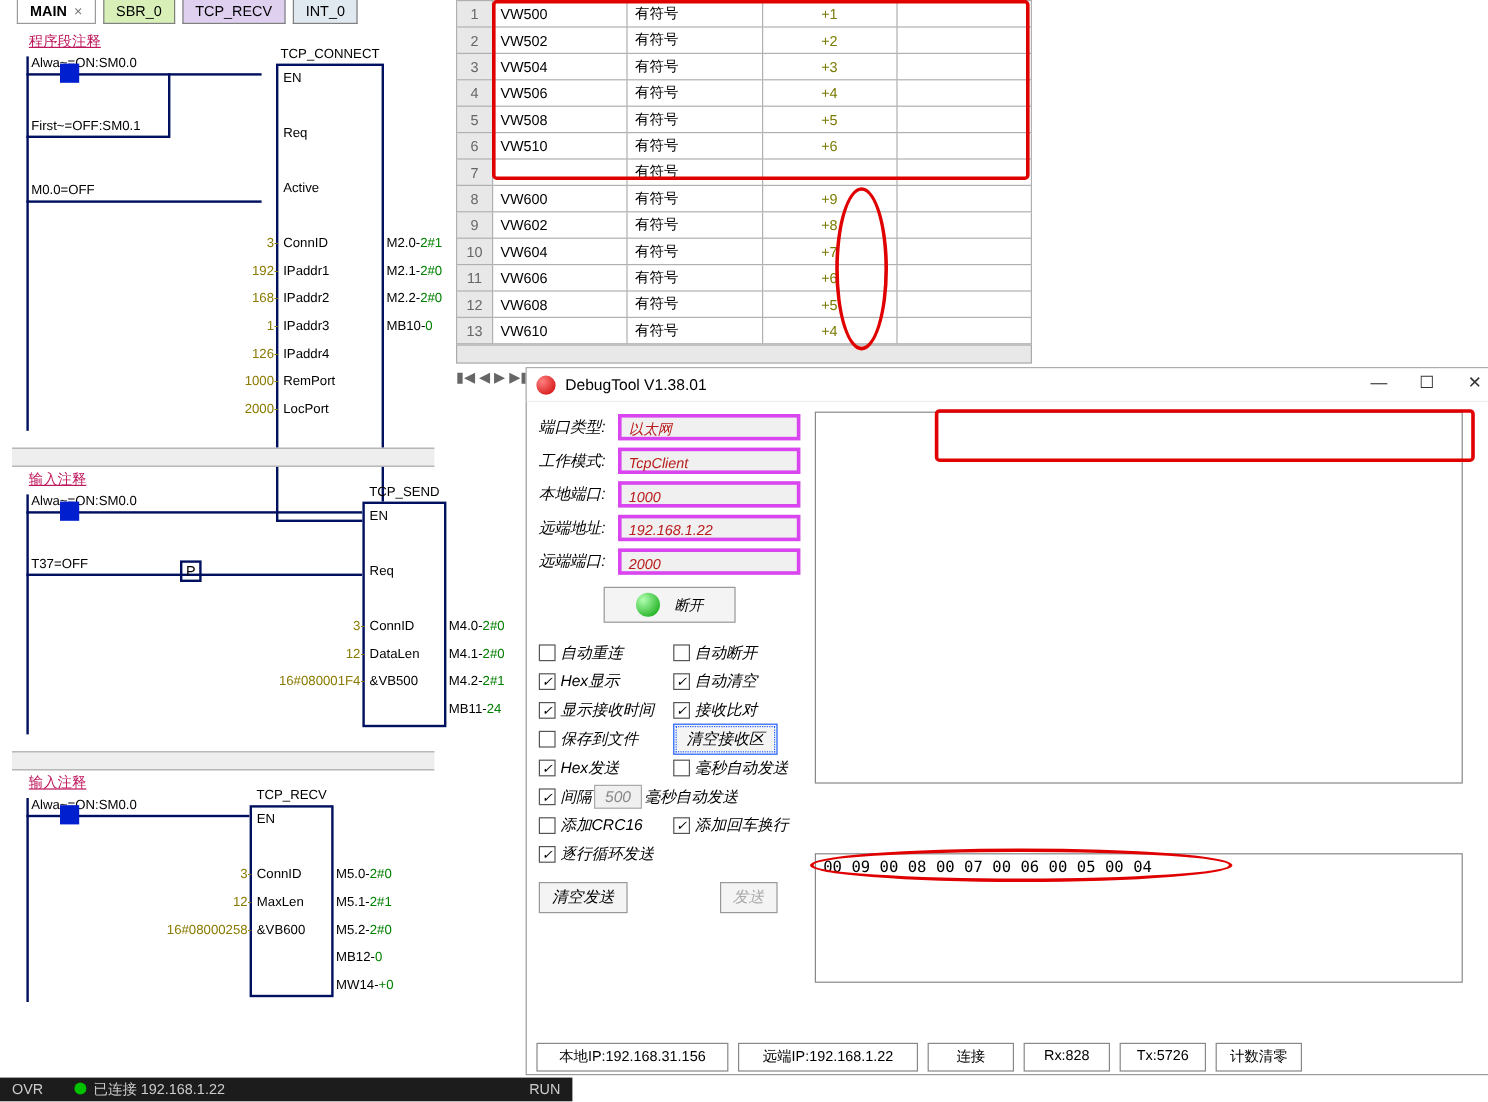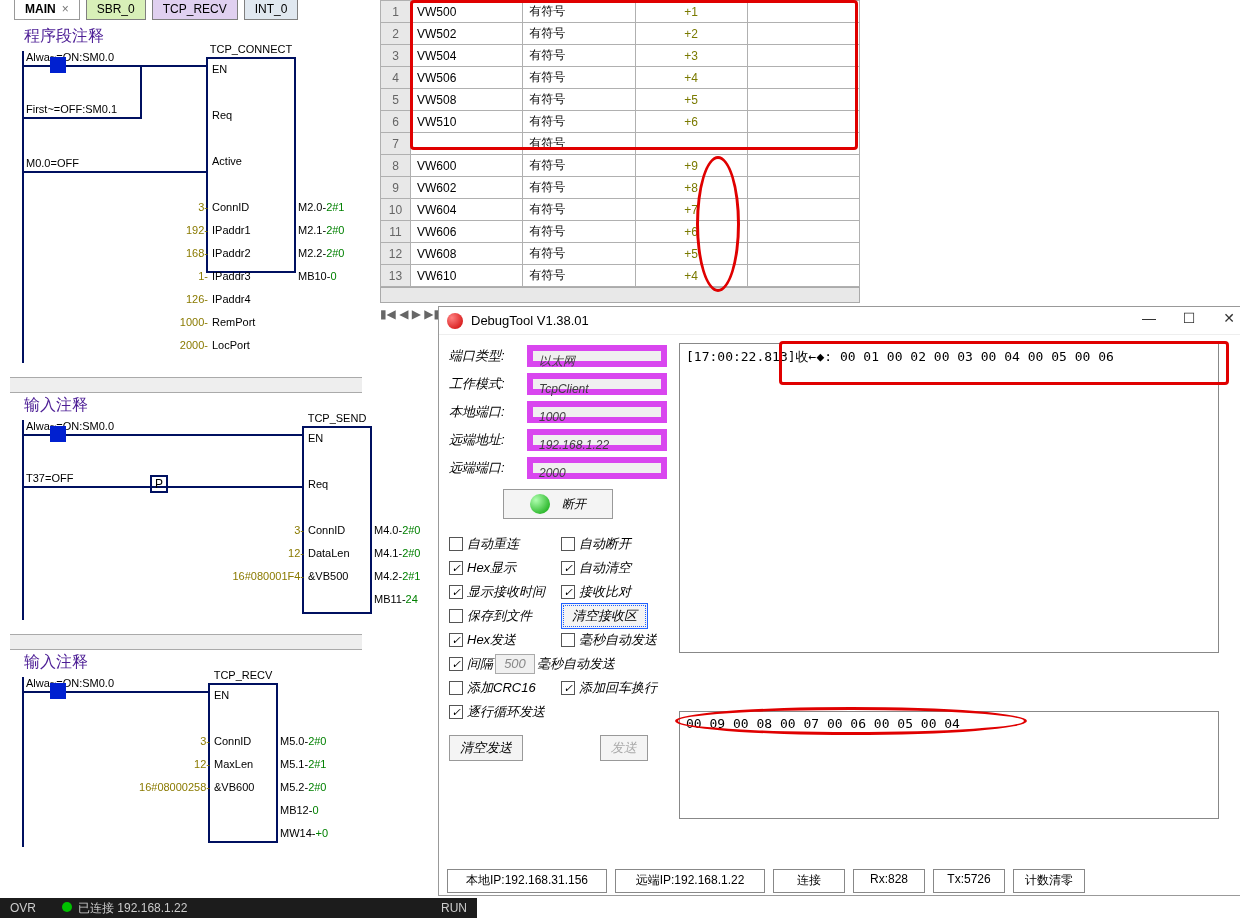--- a/index.html
+++ b/index.html
@@ -7,21 +7,21 @@
 
   
   .tabs { position: absolute; top: 0; left: 14px; height: 20px; display: flex; gap: 6px; }
   .tab { height: 20px; line-height: 18px; padding: 0 10px; border: 1px solid #808080; border-top: none; background: #eee; font-size: 12px; }
   .tab.active { background: #fff; font-weight: bold; border-color: #999; }
   .tab.sbr { background: #d8f0b8; } .tab.tcp { background: #e0d0f0; } .tab.int0 { background: #e0e8f0; }
   .tab-close { color: #777; margin-left: 6px; font-weight: normal; }
 
   
   .ladder-pane { position: absolute; left: 10px; top: 24px; width: 352px; }
-  .seg-comment { color: #4c1d95; font-size: 16px; margin: 2px 0 4px 14px; }
+  .seg-comment { color: #be185d; font-size: 12px; margin: 2px 0 4px 14px; text-decoration: underline; }
   .ladder-block { position: relative; margin-bottom: 14px; }
   .contact-lbl { position: absolute; top: -2px; left: 28px; font-size: 11px; }
   .contact-box { position: absolute; top: 4px; left: 44px; width: 16px; height: 16px; background: #0020d0; }
   .fblock { position: absolute; border: 2px solid #001060; background: #fff; }
   .fblock-title { position: absolute; top: -16px; left: 0; right: 0; text-align: center; font-size: 11px; color: #000; }
   .fport { position: absolute; font-size: 11px; }
   .fport.left { left: 4px; text-align: left; }
   .pnum { color: #8a7a00; position: absolute; right: 100%; padding-right: 4px; white-space: nowrap; font-size: 11px; }
   .pout { position: absolute; left: 100%; padding-left: 4px; font-size: 11px; white-space: nowrap; }
   .pout .g { color: #008000; }
@@ -41,21 +41,21 @@
   
   .debugtool { position: absolute; left: 438px; top: 306px; width: 820px; height: 590px; border: 1px solid #999; background: #fff; }
   .dt-title { height: 28px; display: flex; align-items: center; padding: 0 8px; background: #fff; border-bottom: 1px solid #eee; }
   .dt-title .ico { width: 16px; height: 16px; border-radius: 50%; background: radial-gradient(circle at 30% 30%, #ff8080, #cc0000); margin-right: 8px; }
   .dt-title .ttl { flex: 1; font-size: 13px; }
   .dt-title .winbtn { width: 40px; height: 22px; text-align: center; font-size: 14px; color: #333; }
   .dt-body { padding: 8px 10px; font-style: italic; }
   .dt-left { float: left; width: 218px; }
   .frow { display: flex; align-items: center; height: 26px; margin-bottom: 2px; }
   .frow .lbl { width: 66px; color: #000; font-size: 13px; }
-  .frow .fld { flex: 1; height: 22px; border: 6px solid #d946ef; background: #f0f0f0; color: #404040; padding: 0 6px; line-height: 20px; font-size: 12px; margin-left: 12px; }
+  .frow .fld { flex: 1; height: 22px; border: 3px solid #d946ef; background: #f0f0f0; color: #b91c1c; padding: 0 6px; line-height: 20px; font-size: 12px; }
   .btn-disconnect { display: flex; align-items: center; justify-content: center; width: 110px; height: 30px; margin: 8px auto 4px; border: 1px solid #999; background: #f4f4f4; }
   .sphere { width: 20px; height: 20px; border-radius: 50%; background: radial-gradient(circle at 30% 30%,#b0ffb0,#00a000); margin-right: 12px; }
 
   .checks { margin-top: 14px; display: grid; grid-template-columns: 1fr 1fr; gap: 2px 6px; font-size: 13px; }
   .chk { display: flex; align-items: center; height: 22px; }
   .chk .cb { width: 14px; height: 14px; border: 1px solid #555; margin-right: 4px; display: inline-flex; align-items: center; justify-content: center; font-size: 11px; }
   .btn { border: 1px solid #999; background: #f4f4f4; padding: 3px 10px; font-size: 13px; display: inline-block; }
   .btn.hl { border: 1px solid #2060ff; outline: 1px dotted #2060ff; outline-offset: -3px; }
   .btn.dis { color: #aaa; }
 
@@ -93,21 +93,21 @@
       <div class="contact-lbl" style="left:16px;top:0;">Alwa~=ON:SM0.0</div>
       <div class="contact-box" style="left:40px;top:6px;"></div>
 
       <div style="position:absolute;left:12px;top:66px;width:118px;height:2px;background:#001060;"></div>
       <div style="position:absolute;left:130px;top:14px;width:2px;height:54px;background:#001060;"></div>
       <div class="contact-lbl" style="left:16px;top:52px;">First~=OFF:SM0.1</div>
 
       <div style="position:absolute;left:12px;top:120px;width:196px;height:2px;background:#001060;"></div>
       <div class="contact-lbl" style="left:16px;top:106px;">M0.0=OFF</div>
 
-      <div class="fblock" style="left:196px;top:6px;width:90px;height:216px;">
+      <div class="fblock" style="left:220px;top:6px;width:90px;height:382px;">
         <div class="fblock-title">TCP_CONNECT</div>
         <div id="fb1-ports">
             <div class="fport left" style="top: 4px;">EN</div>
             <div class="fport left" style="top: 50px;">Req</div>
             <div class="fport left" style="top: 96px;">Active</div>
             <div class="fport left" style="top: 142px;">ConnID<span class="pnum">3-</span></div>
             <div class="pout" style="top: 142px; position: absolute;">M2.0-<span class="g">2#1</span></div>
             <div class="fport left" style="top: 165px;">IPaddr1<span class="pnum">192-</span></div>
             <div class="pout" style="top: 165px; position: absolute;">M2.1-<span class="g">2#0</span></div>
             <div class="fport left" style="top: 188px;">IPaddr2<span class="pnum">168-</span></div>
@@ -379,21 +379,20 @@
       </div>
       <div style="margin-top:12px;">
         <span class="btn">清空发送</span>
         <span style="display:inline-block;width:70px;"></span>
         <span class="btn dis">发送</span>
       </div>
     </div>
   </div>
 
   <div class="dt-recv">
-    <div>[17:00:22.813]收←◆: 00 01 00 02 00 03 00 04 00 05 00 06</div>
   </div>
   <div class="red-box" style="left:340px;top:34px;width:450px;height:44px;"></div>
 
   <div class="dt-send">
     <span>00 09 00 08 00 07 00 06 00 05 00 04</span>
   </div>
   <div class="red-ellipse" style="left:236px;top:400px;width:352px;height:28px;"></div>
 
   <div class="dt-bottom">
     <div class="statbtn" style="min-width:160px;">本地IP:192.168.31.156</div>

